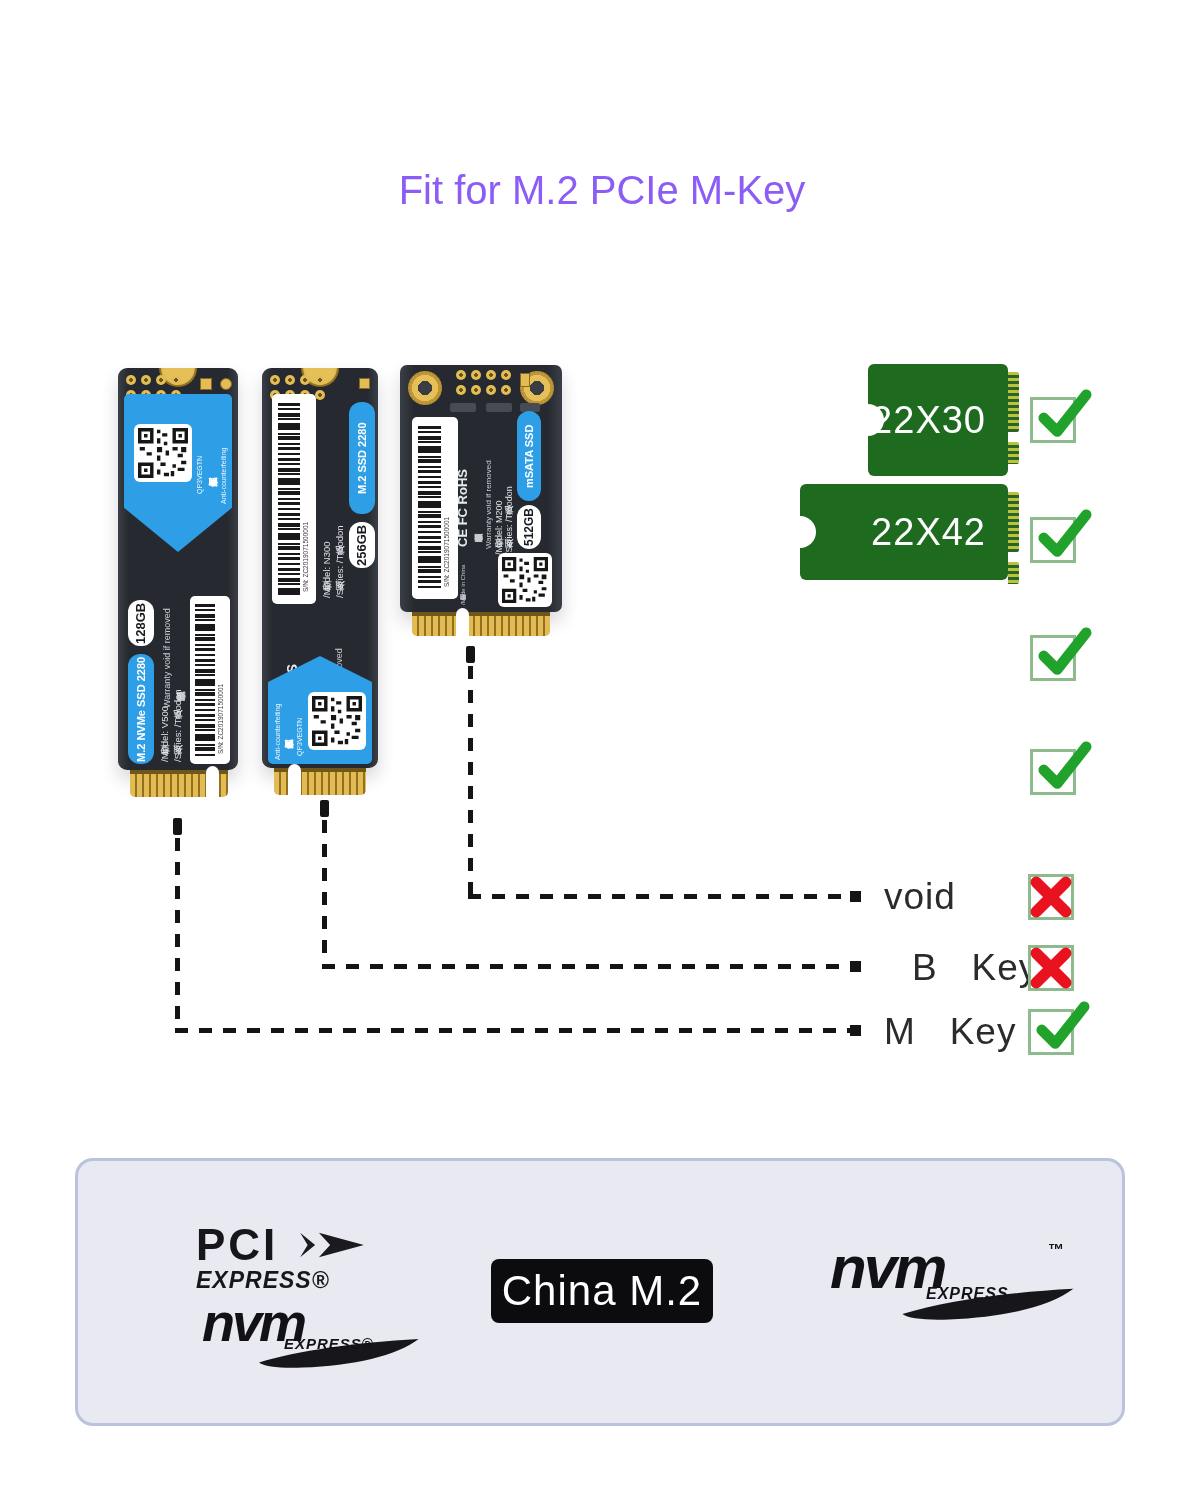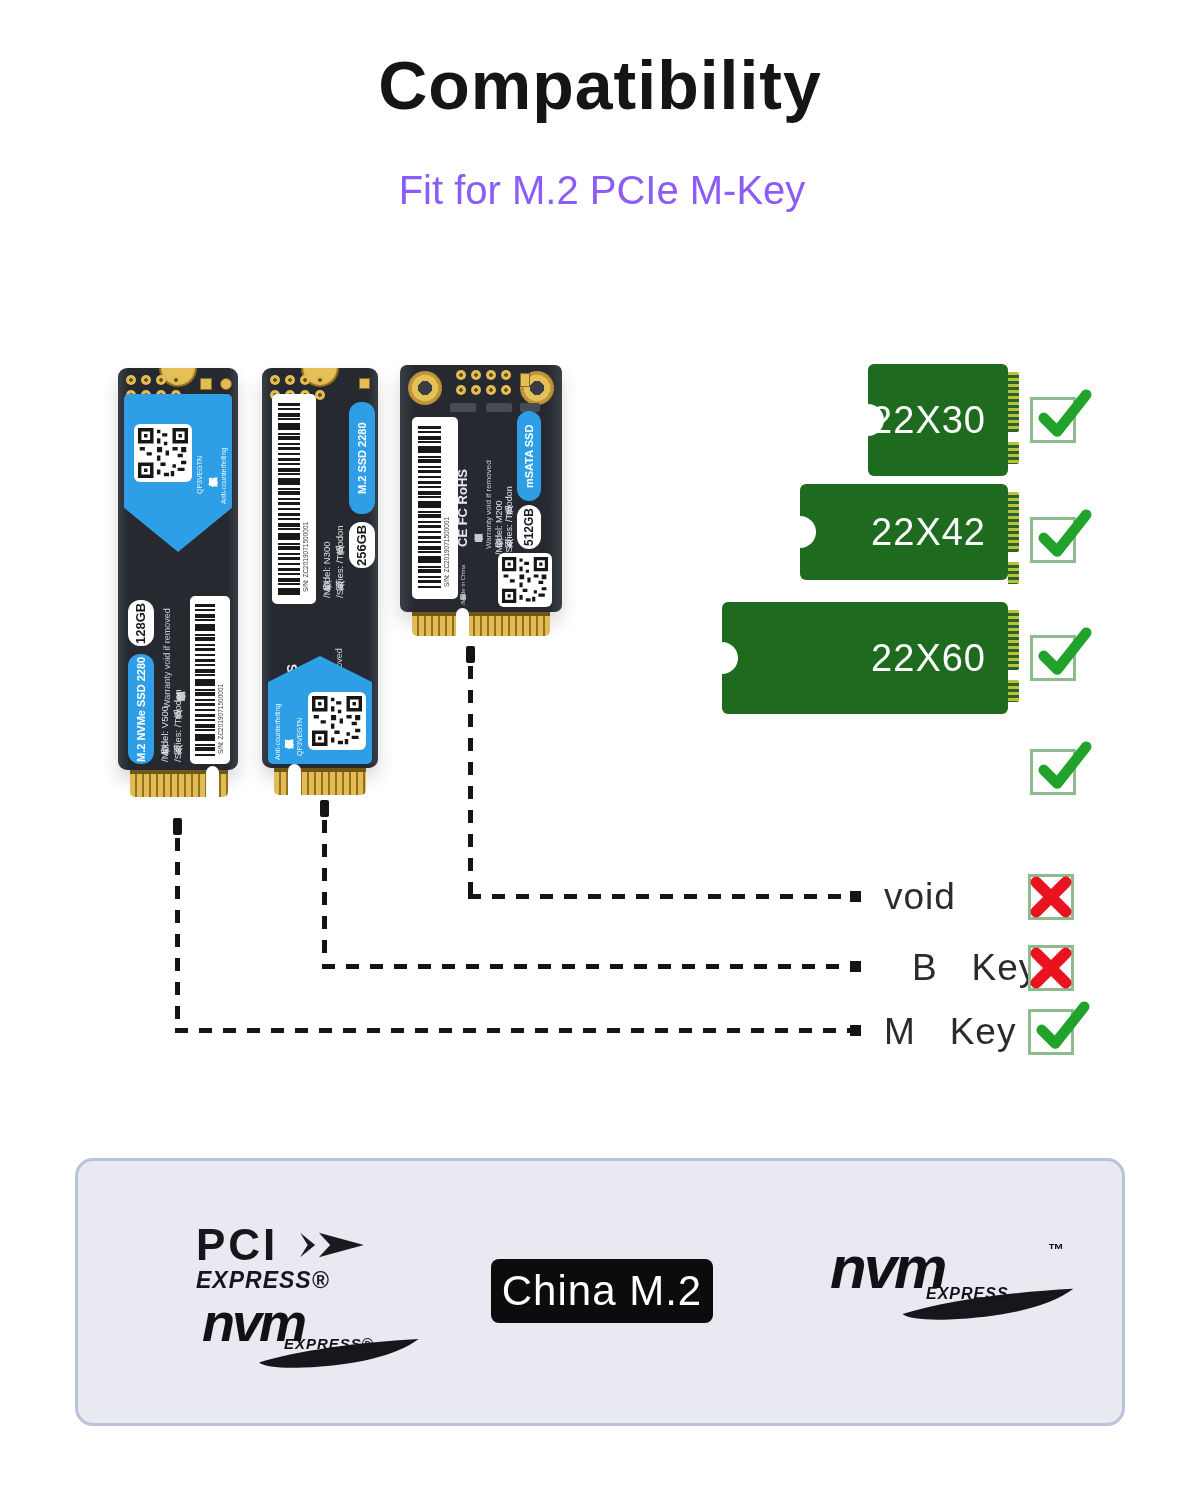--- a/index.html
+++ b/index.html
@@ -94,21 +94,20 @@
       <path d="M22 3 L70 16 L22 29 L34 16 Z" fill="#1a1a1f"></path>
     </symbol>
     <symbol id="sw" viewBox="0 0 200 40">
       <path d="M6 30 C 52 16, 120 6, 196 2 C 170 22, 118 34, 58 36 C 32 37, 12 35, 6 30 Z" fill="#17171b"></path>
     </symbol>
   </defs>
 </svg>
 
 <div id="stage">
 
-  <div class="title">Compatibility</div>
   <div class="subtitle">Fit for M.2 PCIe M-Key</div>
 
   <div class="abs" style="left:118px;top:368px;width:120px;height:430px">
     <div class="sbody" style="left:0;top:0;width:120px;height:402px">
       <div class="tnotch"></div>
       <div class="dgrid" style="left:8px;top:7px">
           <b></b>
           <b></b>
           <b></b>
           <b></b>
@@ -249,26 +248,20 @@
     <div class="gtab" style="top:8px;height:60px"></div>
     <div class="gtab" style="top:78px;height:22px"></div>
     <span>22X42</span>
   </div>
   <div class="cb" style="left:1030px;top:517px">
     <svg style="width:58px;height:54px;top:-12px;left:2px">
         <use href="#ck"></use>
       </svg>
   </div>
 
-  <div class="gcard" style="left:722px;top:602px;width:286px;height:112px">
-    <div class="gnotch"></div>
-    <div class="gtab" style="top:8px;height:60px"></div>
-    <div class="gtab" style="top:78px;height:22px"></div>
-    <span>22X60</span>
-  </div>
   <div class="cb" style="left:1030px;top:635px">
     <svg style="width:58px;height:54px;top:-12px;left:2px">
         <use href="#ck"></use>
       </svg>
   </div>
 
   <div class="cb" style="left:1030px;top:749px">
     <svg style="width:58px;height:54px;top:-12px;left:2px">
         <use href="#ck"></use>
       </svg>

